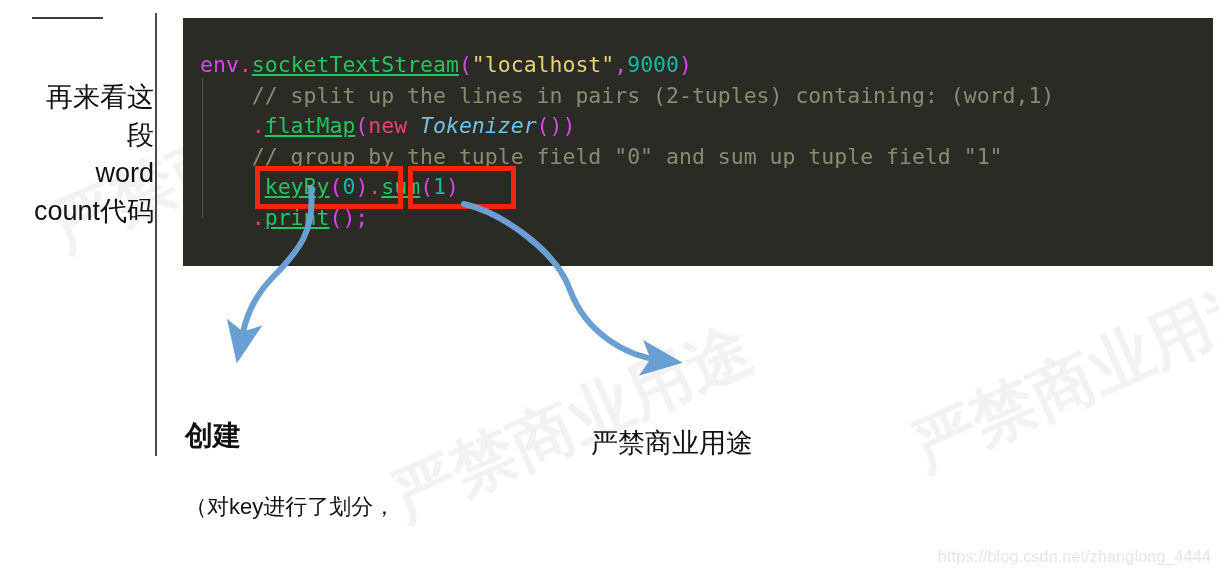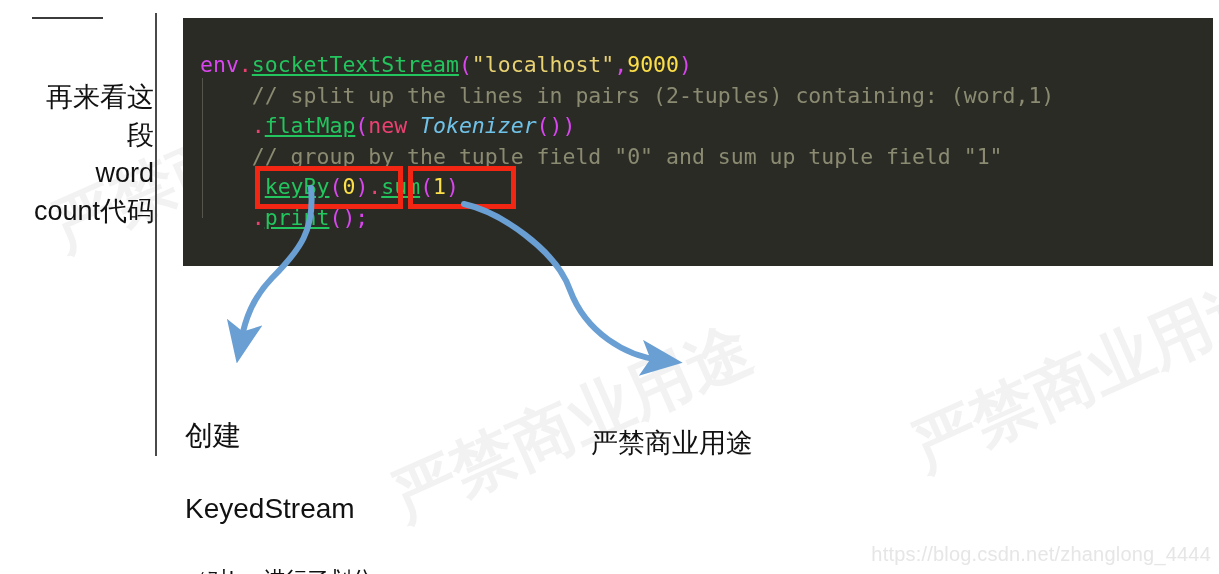--- a/index.html
+++ b/index.html
@@ -76,21 +76,21 @@
     font-size: 21.5px;
     line-height: 30.5px;
     white-space: pre;
     letter-spacing: 0px;
   }
   .code-lines .ln { display: block; height: 30.5px; }
   
   .t-plain  { color: #d946ef; }
   .t-fn     { color: #22c55e; text-decoration: underline; }
   .t-str    { color: #e8d271; }
-  .t-num    { color: #fde047; }
+  .t-num    { color: #14b8a6; }
   .t-kw     { color: #ec4071; }
   .t-type   { color: #6fc2e8; font-style: italic; }
   .t-cmt    { color: #8b8b72; text-align: right; }
 
   
   .hl-box {
     position: absolute;
     border: 5px solid #f22613;
     box-sizing: border-box;
     pointer-events: none;
@@ -115,20 +115,21 @@
   #ann-left {
     left: 185px;
     top: 382px;
     width: 270px;
     font-size: 25px;
     line-height: 35px;
   }
   #ann-left .big {
     font-size: 28px;
     line-height: 38px;
+    font-weight: bold;
   }
   #ann-left .small {
     font-size: 22px;
     line-height: 33px;
   }
   #ann-right {
     left: 591px;
     top: 382px;
     width: 430px;
     font-size: 27px;
@@ -148,21 +149,21 @@
   }
   #wm1 { left: 40px;  top: 110px; }
   #wm2 { left: 620px; top: 110px; }
   #wm3 { left: 380px; top: 380px; }
   #wm4 { left: 900px; top: 330px; }
   .wm-url {
     position: absolute;
     right: 8px;
     bottom: 8px;
     color: #e6e6e6;
-    font-size: 20px;
+    font-size: 16px;
     letter-spacing: 0.2px;
   }
 </style>
 </head>
 <body>
 
 <div id="page">
 
   <div class="wm-diag" id="wm1">严禁商业用途</div>
   <div class="wm-diag" id="wm2">严禁商业用途</div>
@@ -190,21 +191,20 @@
       <marker id="ah" markerWidth="7" markerHeight="7" refX="3.2" refY="3" orient="auto">
         <path d="M0,0 L7,3 L0,6 L1.6,3 Z" fill="#6a9fd4"></path>
       </marker>
     </defs>
     <path d="M311,188 C315,230 300,250 272,278 C252,299 245,320 241,341" fill="none" stroke="#6a9fd4" stroke-width="6" stroke-linecap="round" marker-end="url(#ah)"></path>
     <path d="M464,204 C500,212 556,250 570,290 C586,333 626,356 660,360" fill="none" stroke="#6a9fd4" stroke-width="6" stroke-linecap="round" marker-end="url(#ah)"></path>
   </svg>
 
   <div class="ann" id="ann-left">
     <div class="big">创建</div>
-    <div class="big">KeyedStream</div>
     <div class="small">（对key进行了划分，</div>
     
     
   </div>
 
   <div class="ann" id="ann-right">
     <div>严禁商业用途</div>
   </div>
 
   <div class="wm-url">https://blog.csdn.net/zhanglong_4444</div>

